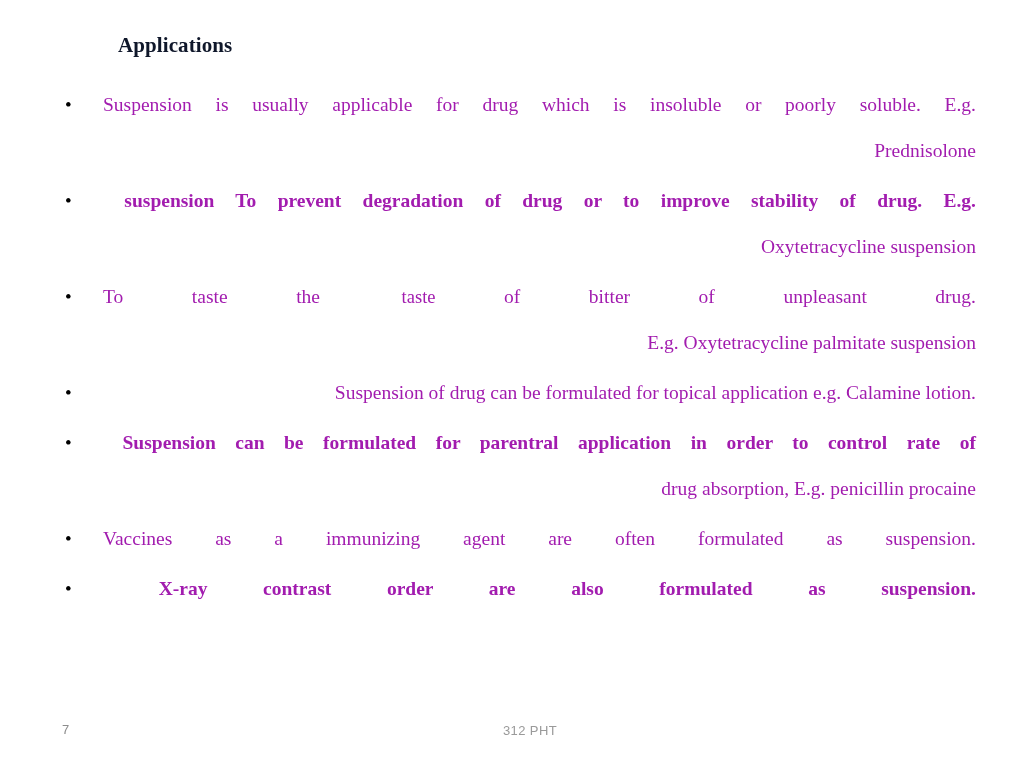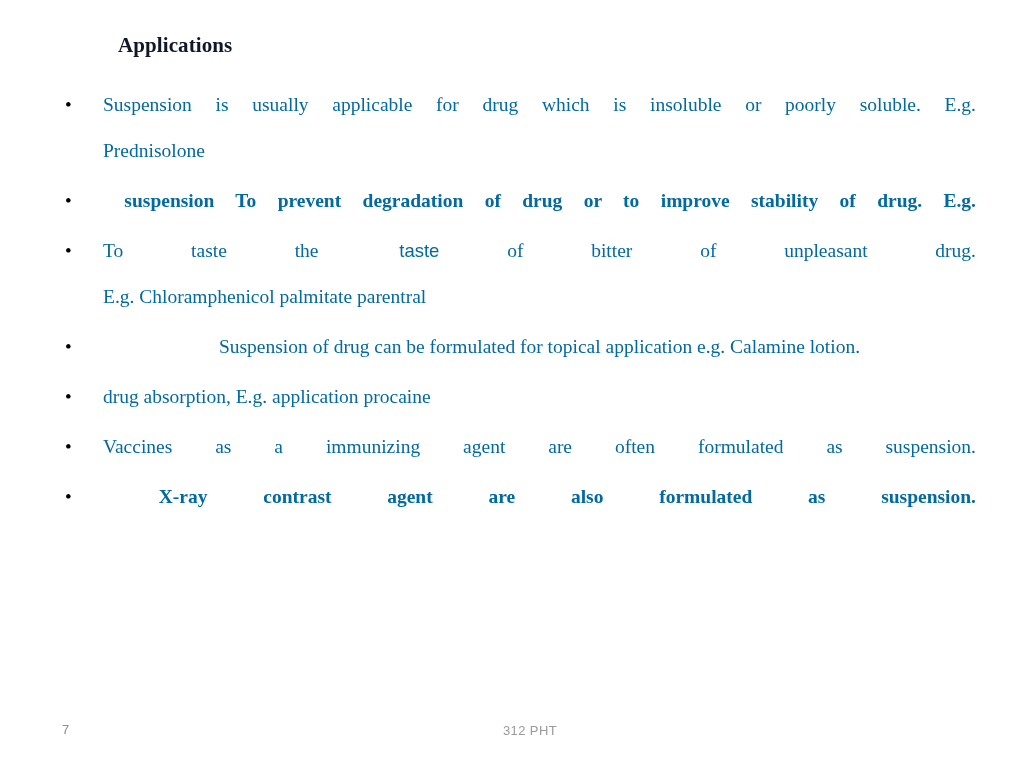--- a/index.html
+++ b/index.html
@@ -61,42 +61,42 @@
     font-family: "Liberation Serif", "DejaVu Serif", serif;
     font-size: 19px;
     line-height: 46px;
     color: #000000;
   }
 
   .bullet-text {
     font-family: "Liberation Serif", "DejaVu Serif", serif;
     font-size: 19.5px;
     line-height: 46px;
-    color: #0369a1;
+    color: #a21caf;
     text-align: justify;
     text-justify: inter-word;
   }
 
   
   .bullet-text.force-justify .first-line {
     display: block;
     text-align: justify;
     text-align-last: justify;
   }
   .bullet-text.force-justify .second-line {
     display: block;
-    text-align: left;
+    text-align: right;
   }
 
   .bullet-text.single-line {
-    text-align: center;
+    text-align: right;
   }
 
   .sans-word {
-    font-family: Liberation Sans, sans-serif;
+    font-family: Liberation Serif, serif;
     font-size: 18.5px;
     margin-left: 13px;
   }
 
   .lead-space {
     white-space: pre;
     font-weight: bold;
   }
 
   
@@ -138,56 +138,58 @@
       <div class="bullet-text force-justify">
         <span class="first-line">Suspension is usually applicable for drug which is insoluble or poorly soluble. E.g.</span>
         <span class="second-line">Prednisolone</span>
       </div>
     </div>
 
     <div class="bullet-row">
       <span class="bullet-marker">•</span>
       <div class="bullet-text force-justify">
         <span class="first-line lead-space"> suspension To prevent degradation of drug or to improve stability of drug. E.g.</span>
+        <span class="second-line">Oxytetracycline suspension</span>
       </div>
     </div>
 
     <div class="bullet-row">
       <span class="bullet-marker">•</span>
       <div class="bullet-text force-justify">
         <span class="first-line"><span>To taste the </span><span class="sans-word">taste</span><span> of bitter of unpleasant drug.</span></span>
-        <span class="second-line">E.g. Chloramphenicol palmitate  parentral</span>
+        <span class="second-line">E.g. Oxytetracycline palmitate  suspension</span>
       </div>
     </div>
 
     <div class="bullet-row">
       <span class="bullet-marker">•</span>
       <div class="bullet-text single-line">
         <span>Suspension of drug can be formulated for topical application e.g. Calamine lotion.</span>
       </div>
     </div>
 
     <div class="bullet-row">
       <span class="bullet-marker">•</span>
       <div class="bullet-text force-justify">
-        <span class="second-line">drug absorption, E.g. application procaine</span>
+        <span class="first-line lead-space"> Suspension can be formulated for parentral application in order to control rate of</span>
+        <span class="second-line">drug absorption, E.g. penicillin procaine</span>
       </div>
     </div>
 
     <div class="bullet-row">
       <span class="bullet-marker">•</span>
       <div class="bullet-text force-justify">
         <span class="first-line">Vaccines as a immunizing agent are often formulated as suspension.</span>
       </div>
     </div>
 
     <div class="bullet-row">
       <span class="bullet-marker">•</span>
       <div class="bullet-text force-justify">
-        <span class="first-line lead-space"> X-ray contrast agent are also formulated as suspension.</span>
+        <span class="first-line lead-space"> X-ray contrast order are also formulated as suspension.</span>
       </div>
     </div>
 
   </div>
 
   <div class="footer-page-number">7</div>
 
   <div class="footer-center">312 PHT</div>
 
 </div>

